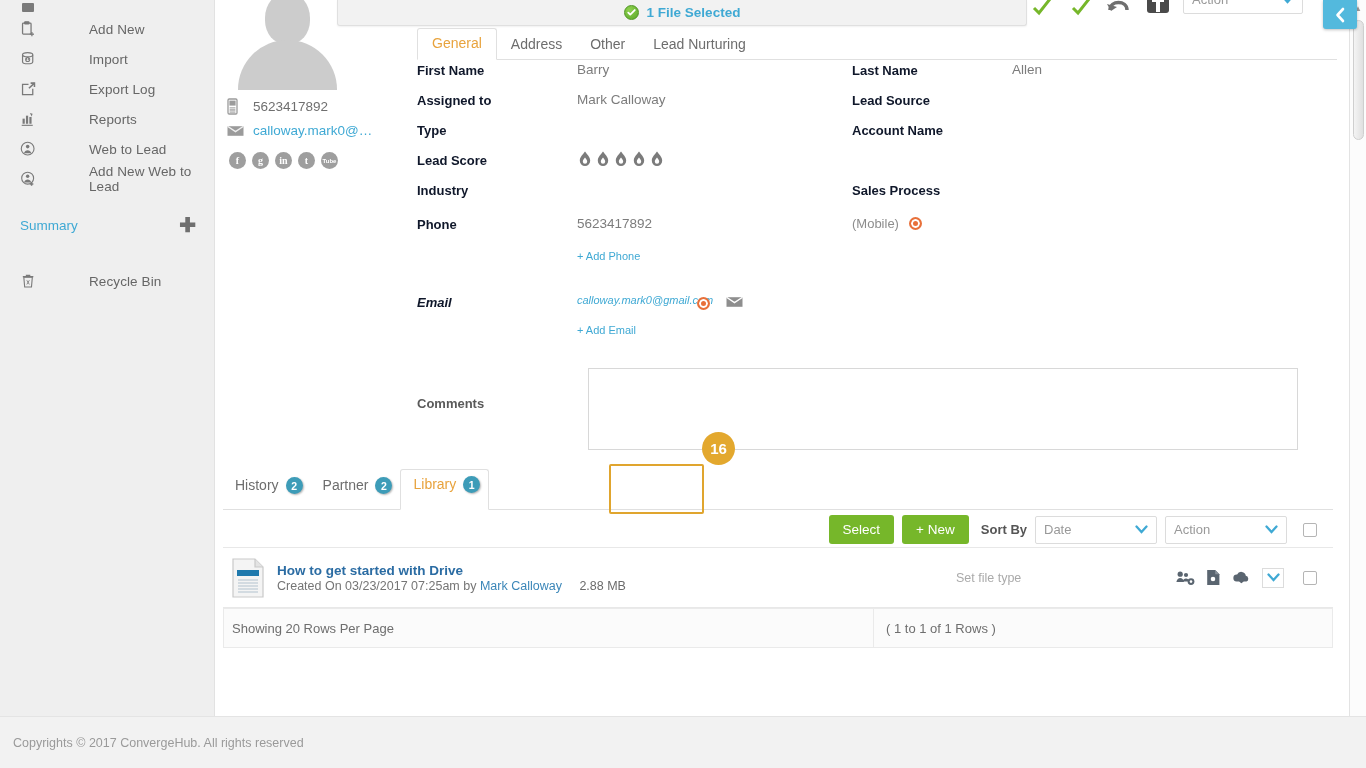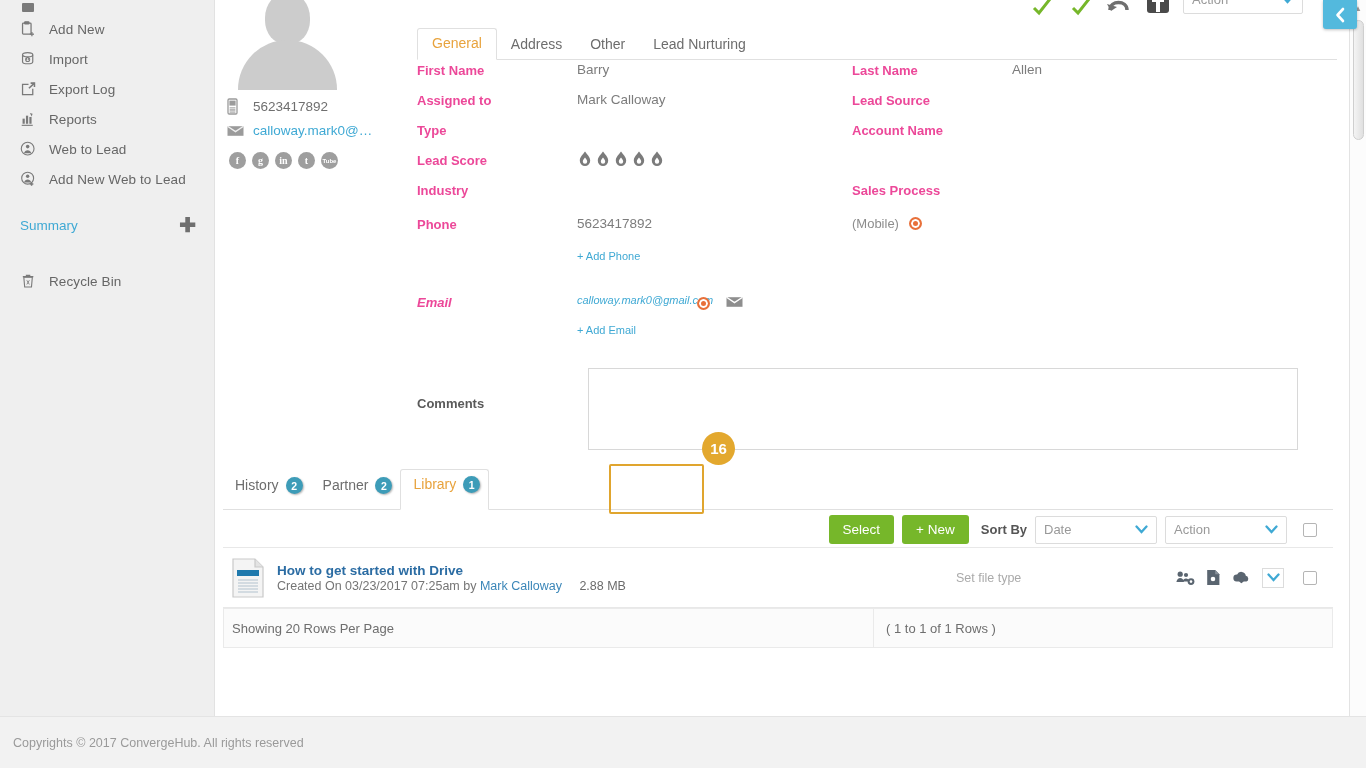--- a/index.html
+++ b/index.html
@@ -25,21 +25,21 @@
     height: 30px; padding-left: 20px;
     cursor: pointer;
   }
   .nav-item .nav-ico {
     width: 24px; height: 20px;
     display: flex; align-items: center; justify-content: flex-start;
     color: #7a7a7a; flex: 0 0 24px;
   }
   .nav-item .nav-lbl {
     font-size: 13.5px; color: #666666;
-    letter-spacing: .1px; padding-left: 5px;
+    letter-spacing: .1px; padding-left: 5px; margin-left: 40px;
   }
   .nav-clipped { height: 14px; overflow: hidden; }
   .summary-row {
     display: flex; align-items: center; justify-content: space-between;
     padding: 0 18px 0 20px; height: 30px; margin-top: 16px;
   }
   .summary-lbl { font-size: 13.5px; color: #3fa9d4; }
   .plus-ico { font-size: 20px; color: #6f6f6f; line-height: 1; font-weight: 700; }
   .recycle-row { margin-top: 26px; }
 
@@ -161,21 +161,21 @@
     border-radius: 3px 3px 0 0;
   }
 
   
   #form-area { position: absolute; left: 202px; top: 62px; width: 930px; }
   .frow { display: flex; margin-bottom: 0; height: 30px; align-items: flex-start; }
   .fcell { display: flex; }
   .fcell.left { width: 435px; }
   .fcell.right { width: 430px; }
   .flabel {
-    font-size: 13px; font-weight: bold; color: #ec4899;
+    font-size: 13px; font-weight: bold; color: #0f172a;
     width: 160px; flex: 0 0 160px; padding-top: 1px;
   }
   .fvalue { font-size: 13.5px; color: #7c7c7c; }
   .flames { display: flex; gap: 2px; margin-top: -2px; }
   .add-link { font-size: 11px; color: #3fa9d4; cursor: pointer; }
   .mobile-tag { font-size: 13px; color: #8d8d8d; margin-right: 10px; }
   .dot-orange {
     width: 13px; height: 13px; border-radius: 50%;
     background: #e8703a; border: 2px solid #e8703a;
     box-shadow: inset 0 0 0 2px #fff; display: inline-block;
@@ -406,20 +406,28 @@
           <path d="M7.5 4.3V2.8h4v1.5"></path>
           <path d="M8 8.5l3 5M11 8.5l-3 5" stroke-width="1"></path>
         </svg>
       </span>
       <span class="nav-lbl">Recycle Bin</span>
     </div>
   </div>
 
   <div id="main">
 
+    <div id="notify">
+      <span class="notify-check">
+        <svg width="9" height="9" viewBox="0 0 10 10">
+            <path d="M1.4 5.1l2.2 2.3L8.6 2.3" stroke="#ffffff" stroke-width="2" fill="none" stroke-linecap="round" stroke-linejoin="round"></path>
+          </svg>
+      </span>
+      <span class="notify-txt">1 File Selected</span>
+    </div>
 
     <div class="cut-icons" id="ic-chk1">
       <svg width="22" height="20" viewBox="0 0 22 20">
           <path d="M3 12L8 17L19 3" stroke="#76b72a" stroke-width="3" fill="none"></path>
         </svg>
     </div>
     <div class="cut-icons" id="ic-chk2">
       <svg width="22" height="20" viewBox="0 0 22 20">
           <path d="M3 12L8 17L19 3" stroke="#76b72a" stroke-width="3" fill="none"></path>
         </svg>

